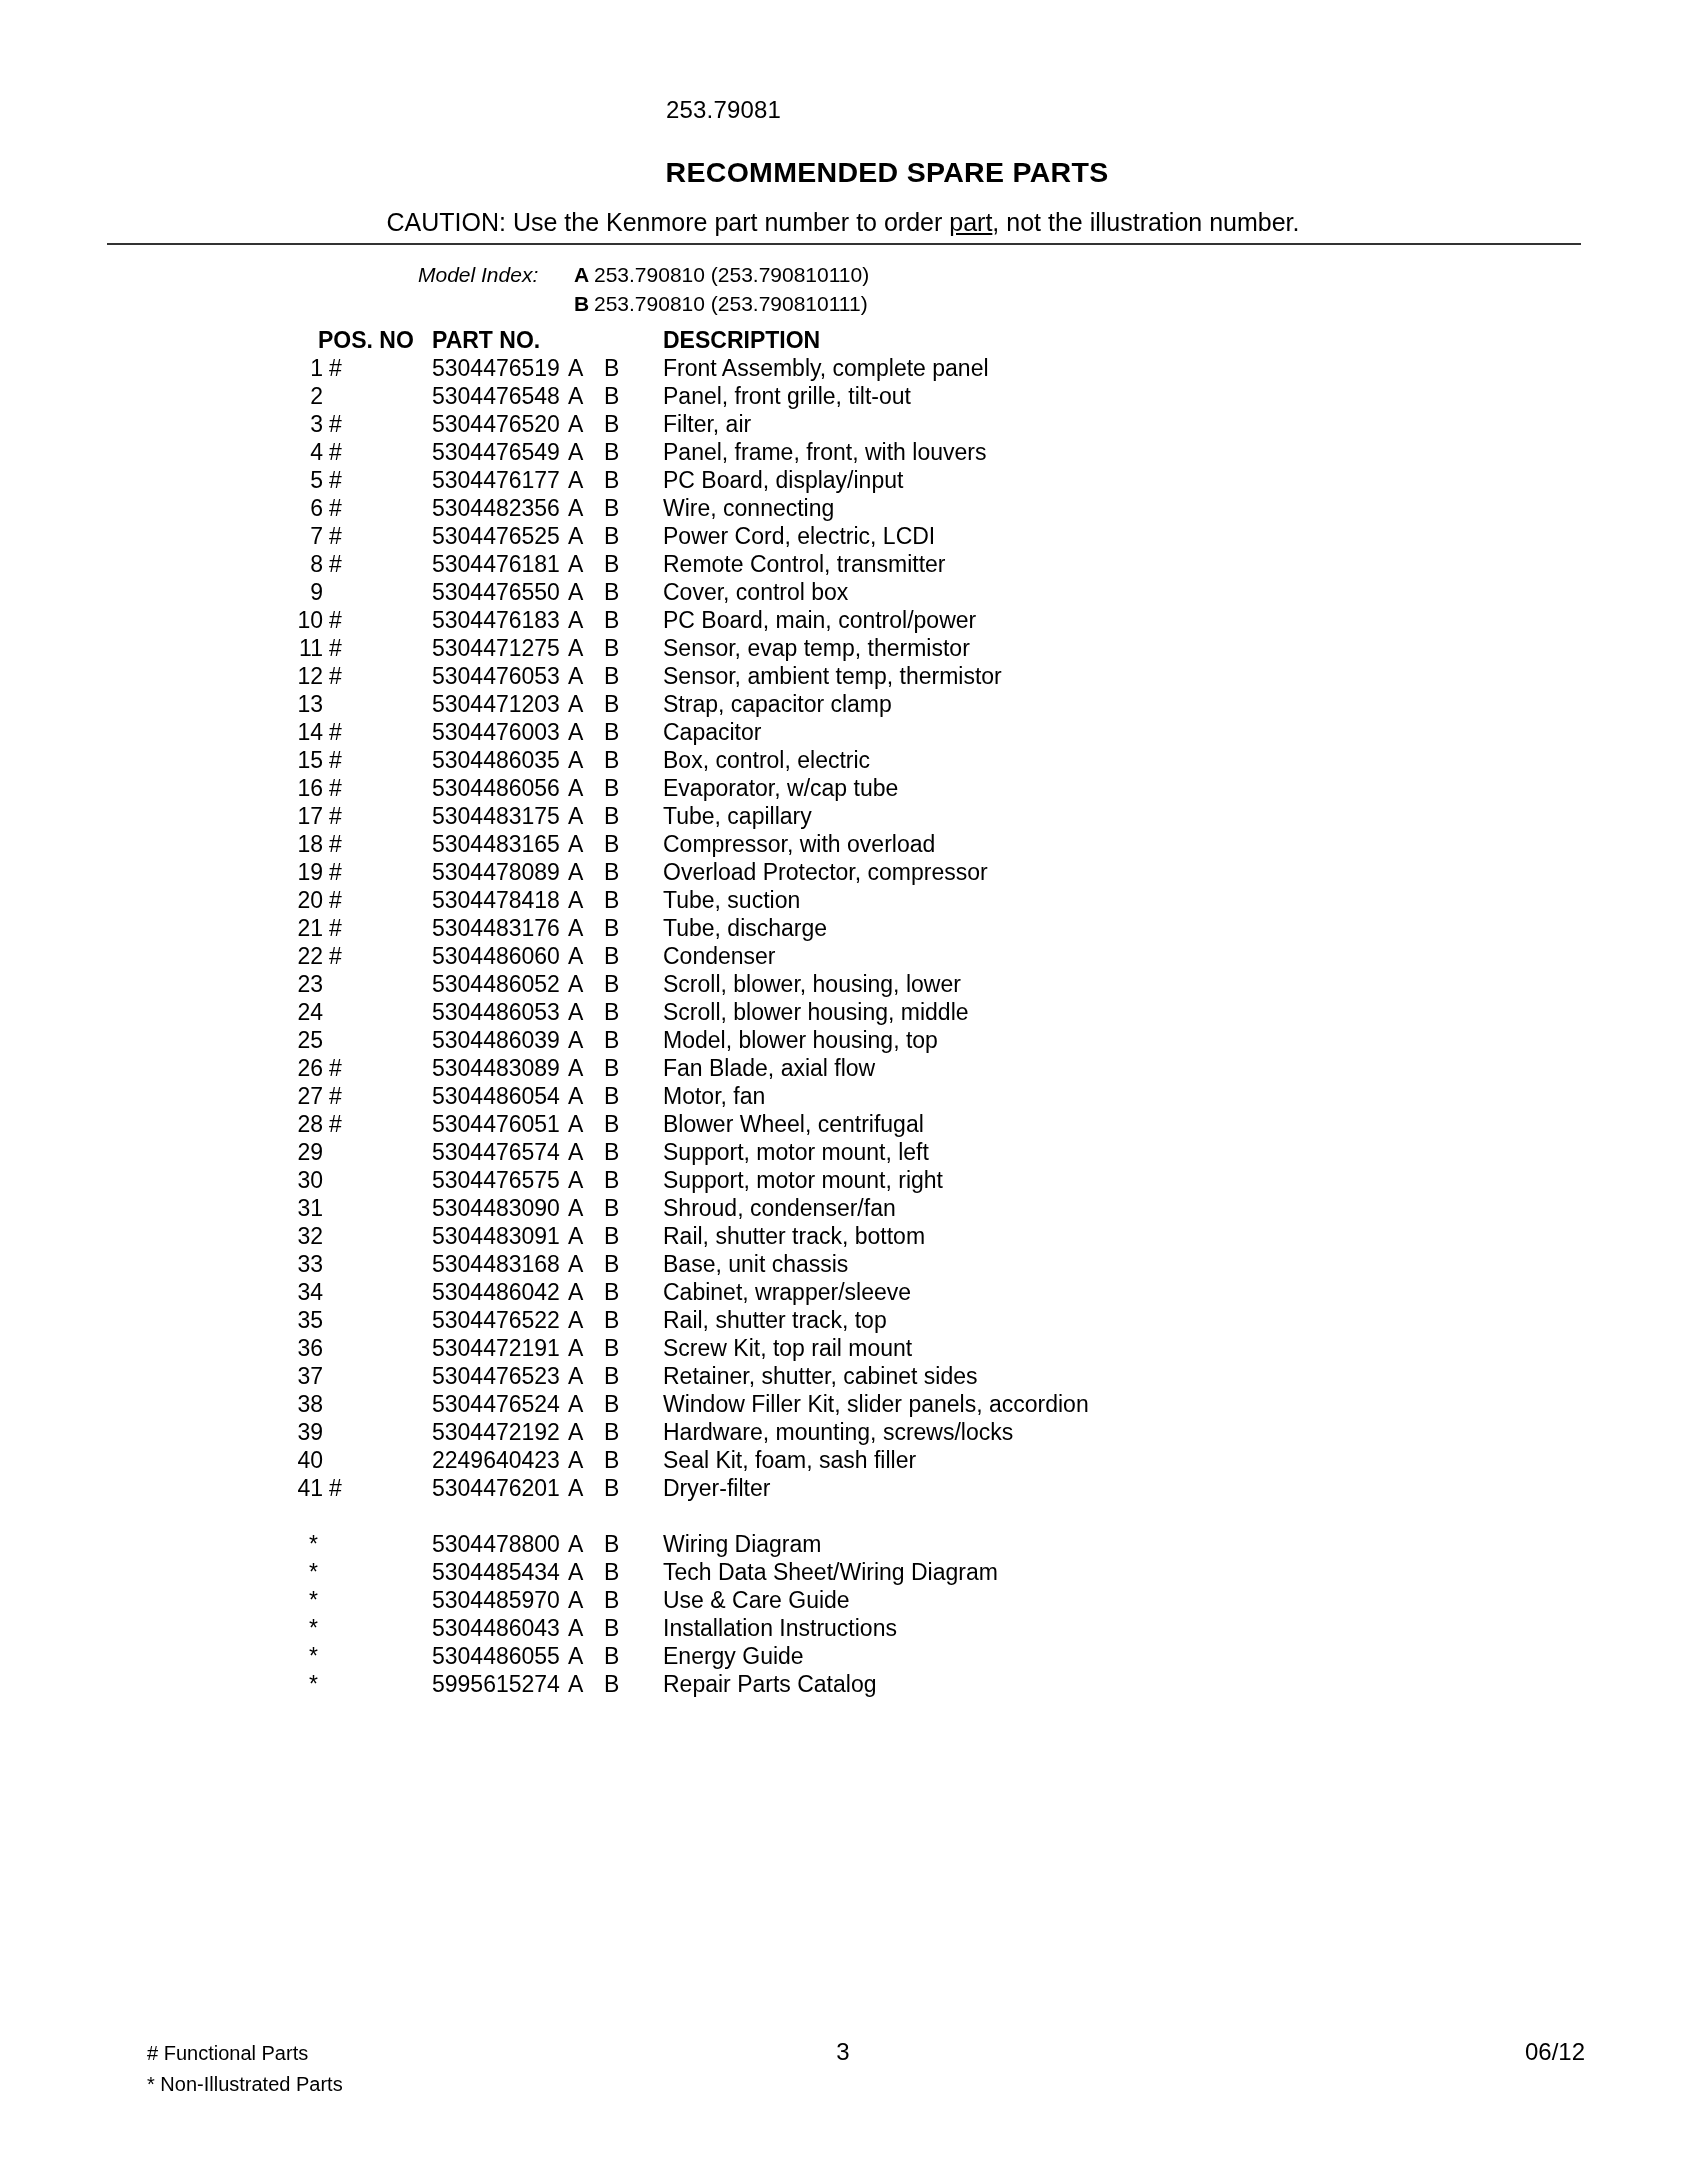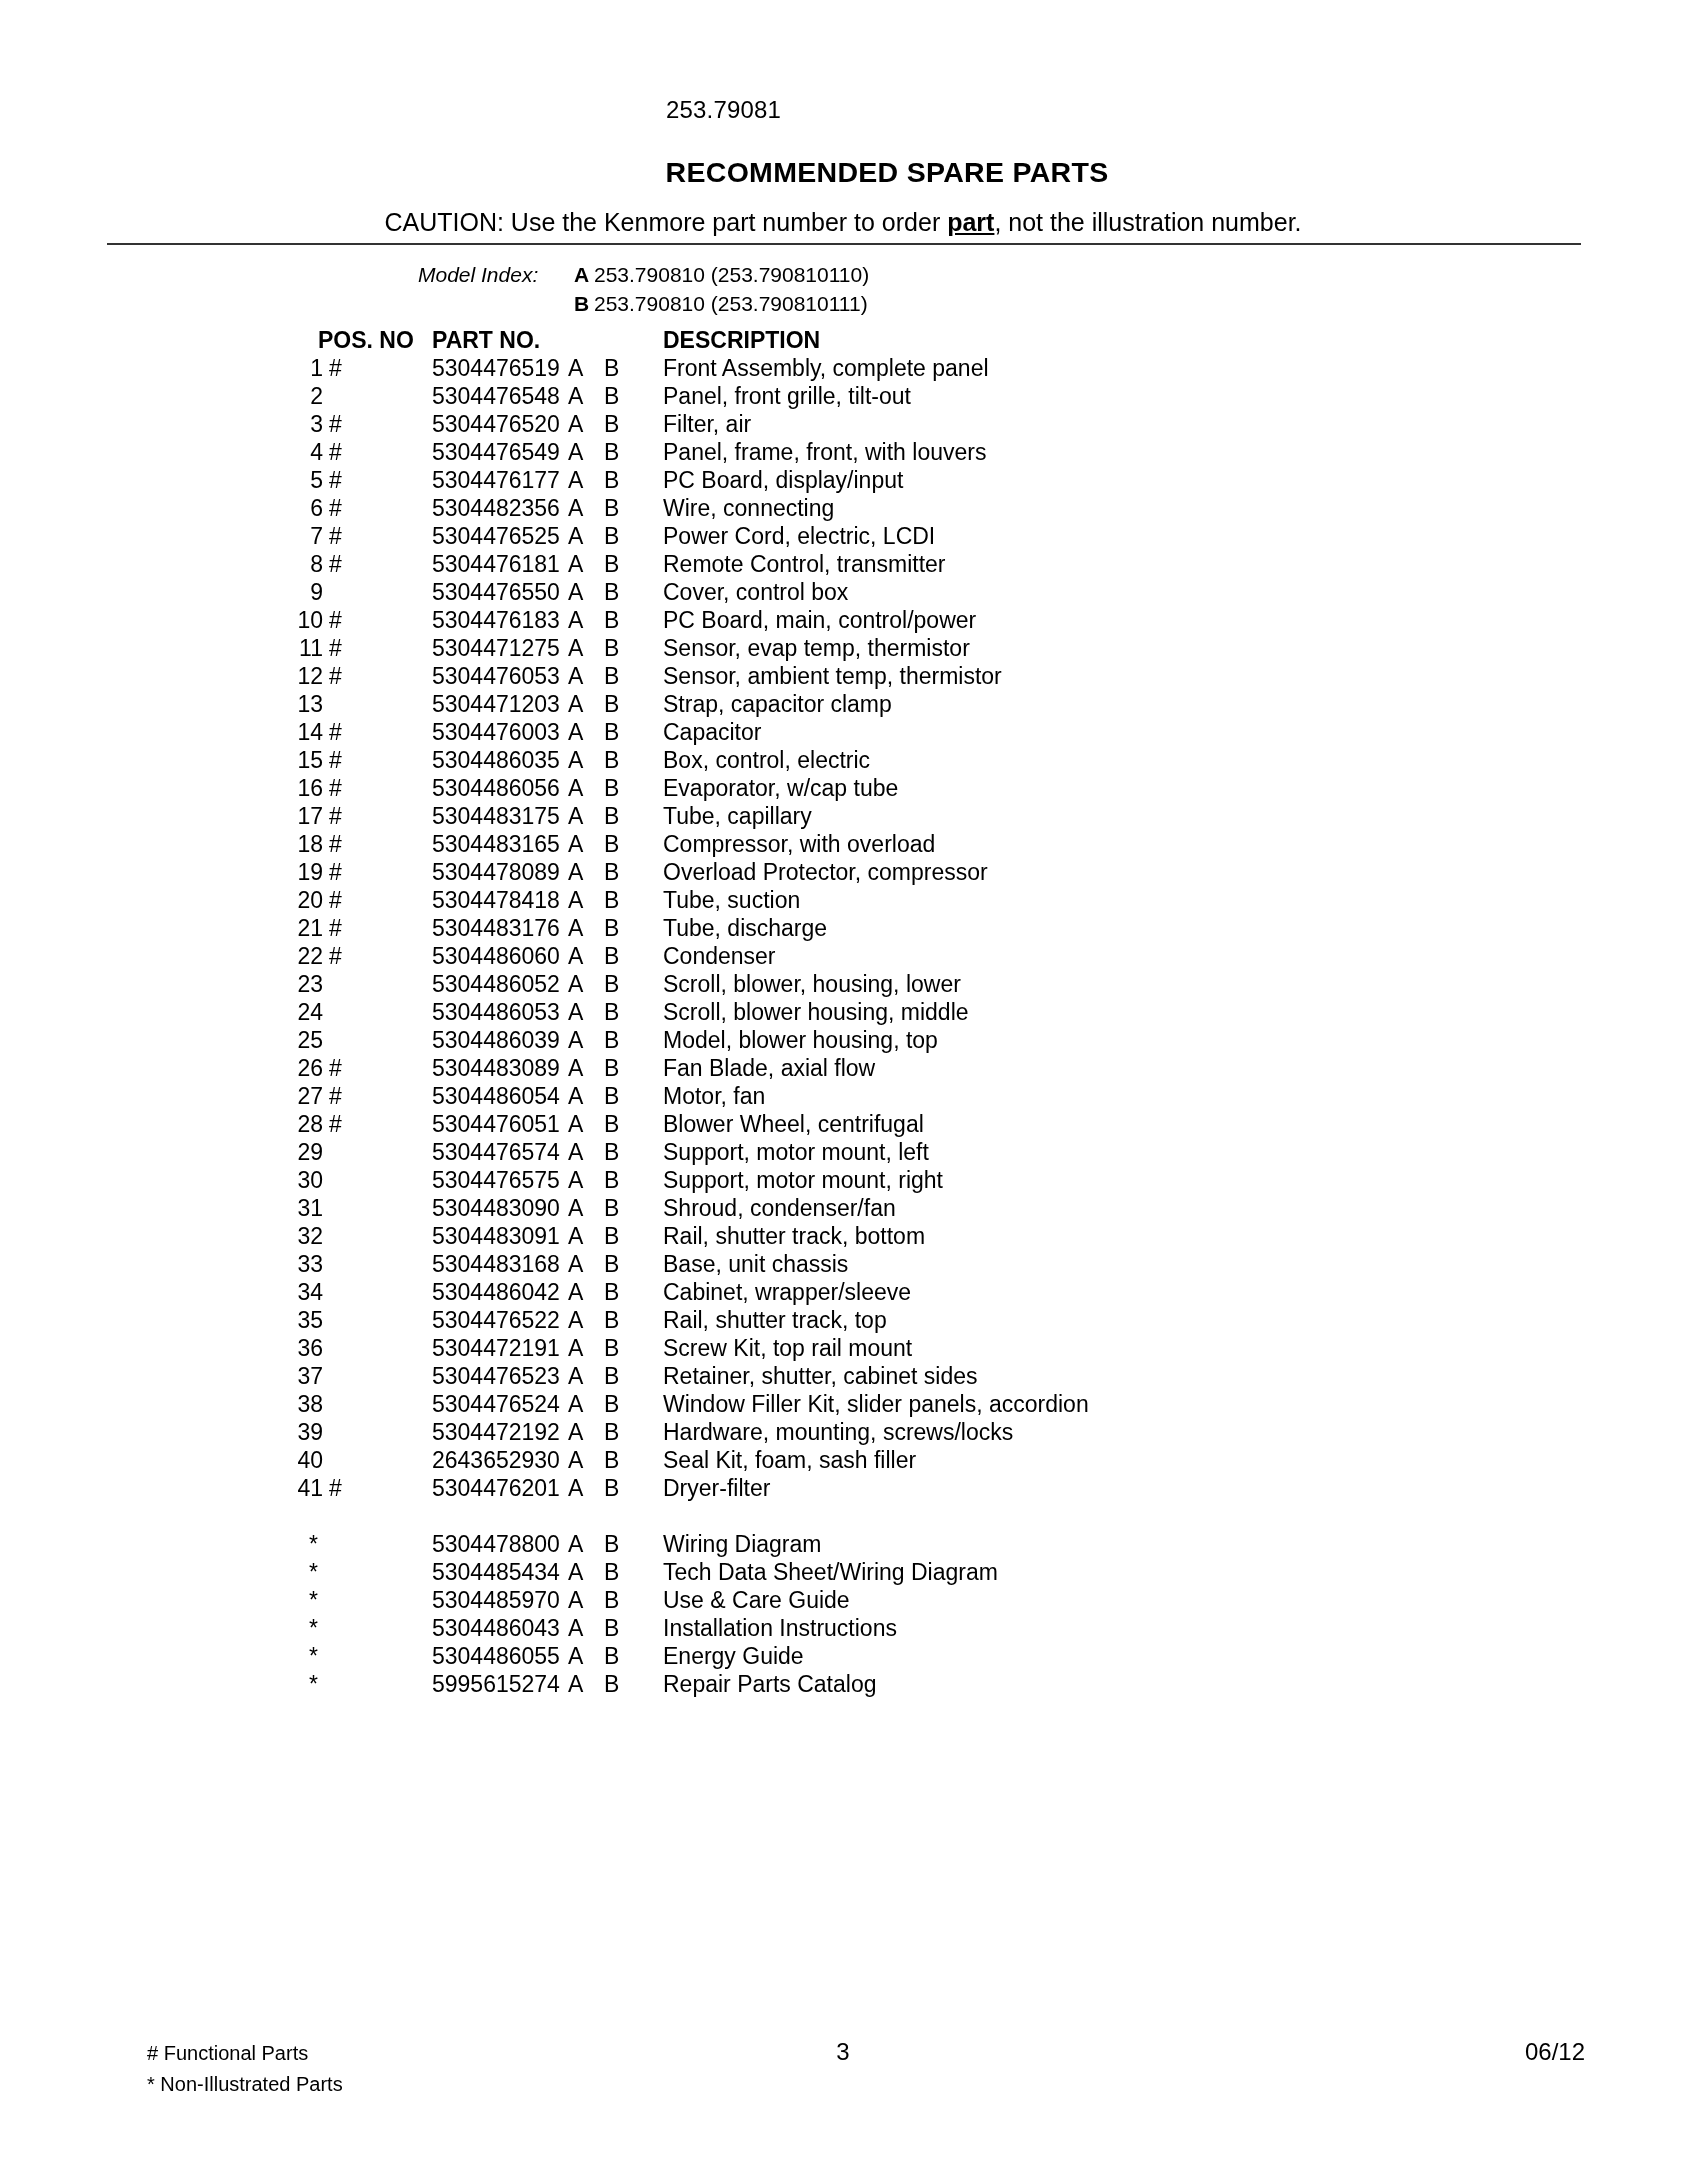--- a/index.html
+++ b/index.html
@@ -48,21 +48,20 @@
   .caution {
     position: absolute;
     top: 208px;
     left: 0;
     width: 1686px;
     text-align: center;
     font-size: 25px;
   }
   .caution .underline {
     text-decoration: underline;
-    font-weight: bold;
   }
 
   .rule {
     position: absolute;
     top: 243px;
     left: 107px;
     width: 1474px;
     height: 0;
     border-top: 2.8px solid #333333;
   }
@@ -520,21 +519,21 @@
           <span class="c-pos">39</span>
           <span class="c-flag"></span>
           <span class="c-part">5304472192</span>
           <span class="c-a">A</span>
           <span class="c-b">B</span>
           <span class="c-desc">Hardware, mounting, screws/locks</span>
         </div>
         <div class="row">
           <span class="c-pos">40</span>
           <span class="c-flag"></span>
-          <span class="c-part">2643652930</span>
+          <span class="c-part">2249640423</span>
           <span class="c-a">A</span>
           <span class="c-b">B</span>
           <span class="c-desc">Seal Kit, foam, sash filler</span>
         </div>
         <div class="row">
           <span class="c-pos">41</span>
           <span class="c-flag">#</span>
           <span class="c-part">5304476201</span>
           <span class="c-a">A</span>
           <span class="c-b">B</span>

